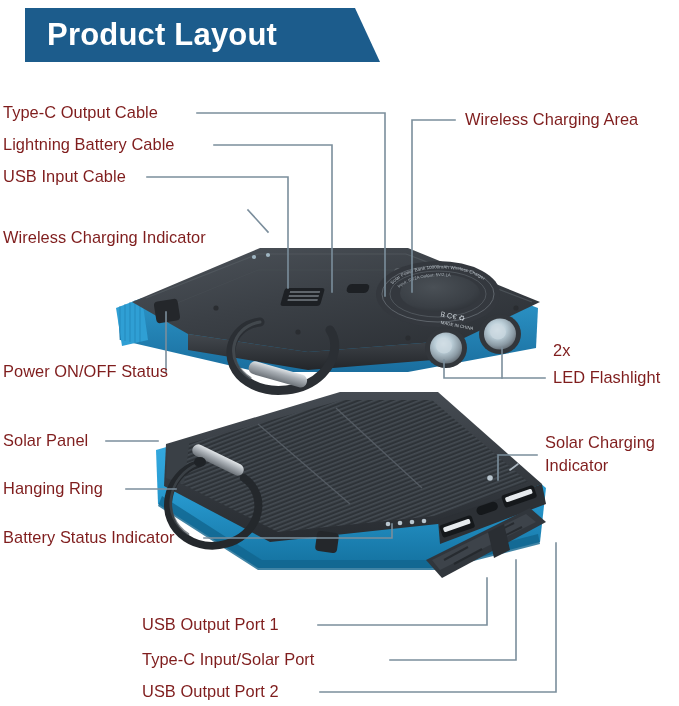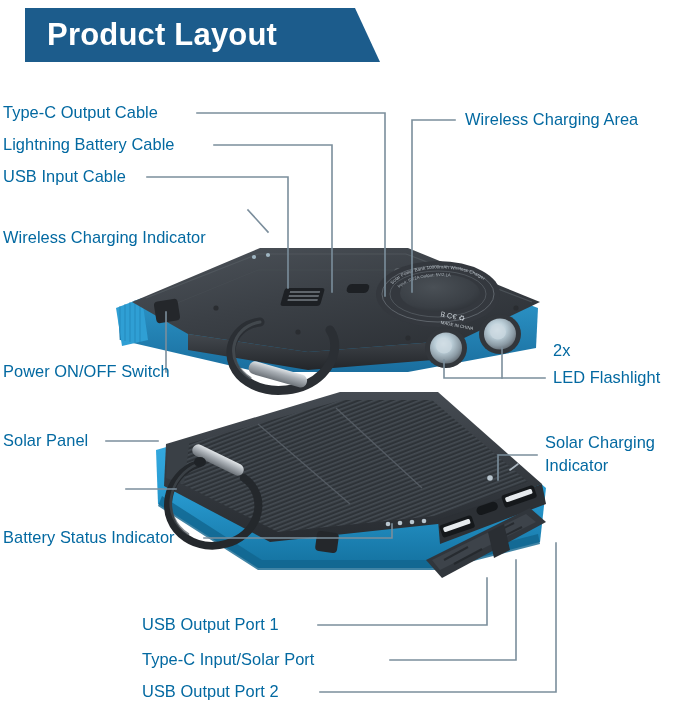--- a/index.html
+++ b/index.html
@@ -19,21 +19,21 @@
   .banner-title{
     position:absolute;left:22px;top:0;height:54px;
     display:flex;align-items:center;
     font-size:31px;font-weight:bold;color:#ffffff;
     letter-spacing:.2px;white-space:nowrap;
   }
 
   
   .lbl{
     position:absolute;white-space:nowrap;
-    font-size:16.4px;font-weight:400;color:#0369a1;
+    font-size:16.4px;font-weight:400;color:#7f1d1d;
     line-height:1.32;letter-spacing:.05px;
   }
 
   
   #leaders{position:absolute;left:0;top:0;width:679px;height:706px;pointer-events:none;}
 
   
   .art{position:absolute;}
   #art-top{left:108px;top:222px;width:452px;height:180px;}
   #art-bottom{left:138px;top:392px;width:432px;height:218px;}
@@ -303,27 +303,28 @@
   <div class="lbl" style="left:3px;top:102px;">Type-C Output Cable</div>
 
   <div class="lbl" style="left:3px;top:134px;">Lightning Battery Cable</div>
 
   <div class="lbl" style="left:3px;top:166px;">USB Input Cable</div>
 
   <div class="lbl" style="left:3px;top:199px;margin-top:28px;">Wireless Charging Indicator</div>
 
   <div class="lbl" style="left:465px;top:109px;">Wireless Charging Area</div>
 
-  <div class="lbl" style="left:3px;top:361px;">Power ON/OFF Switch</div>
+  <div class="lbl" style="left:3px;top:361px;">Power ON/OFF Status</div>
 
   <div class="lbl" style="left:553px;top:340px;">2x</div>
   <div class="lbl" style="left:553px;top:367px;">LED Flashlight</div>
 
   <div class="lbl" style="left:3px;top:430px;">Solar Panel</div>
 
+  <div class="lbl" style="left:3px;top:478px;">Hanging Ring</div>
 
   <div class="lbl" style="left:3px;top:527px;">Battery Status Indicator</div>
 
   <div class="lbl" style="left:545px;top:432px;">Solar Charging</div>
   <div class="lbl" style="left:545px;top:455px;">Indicator</div>
 
   <div class="lbl" style="left:142px;top:614px;">USB Output Port 1</div>
 
   <div class="lbl" style="left:142px;top:649px;">Type-C Input/Solar Port</div>
 

